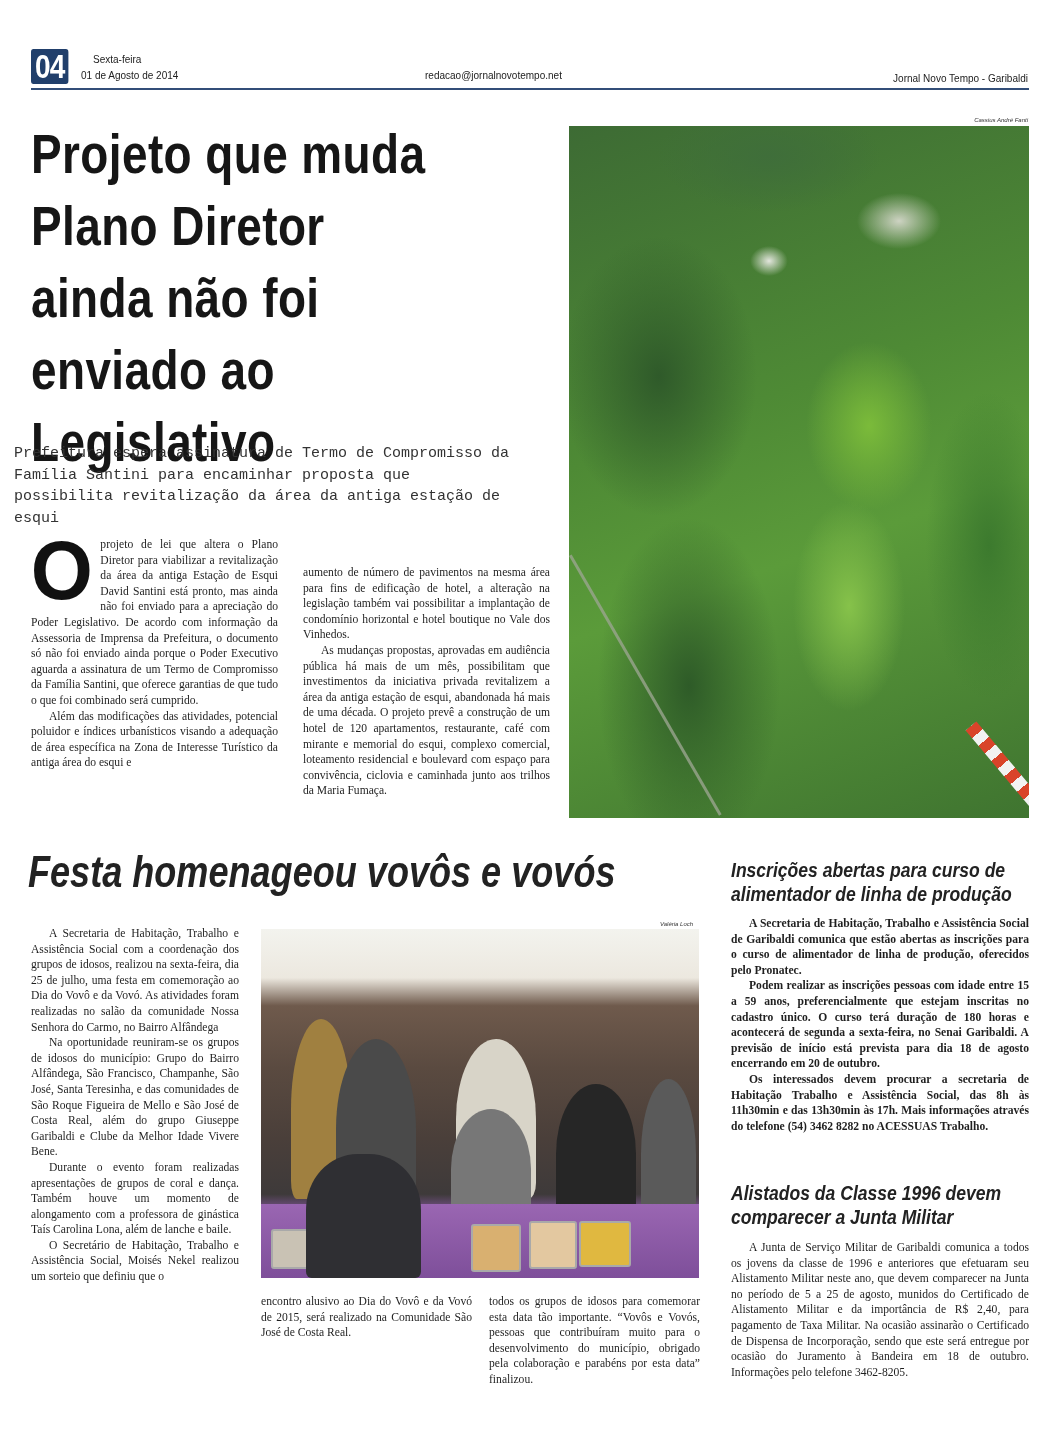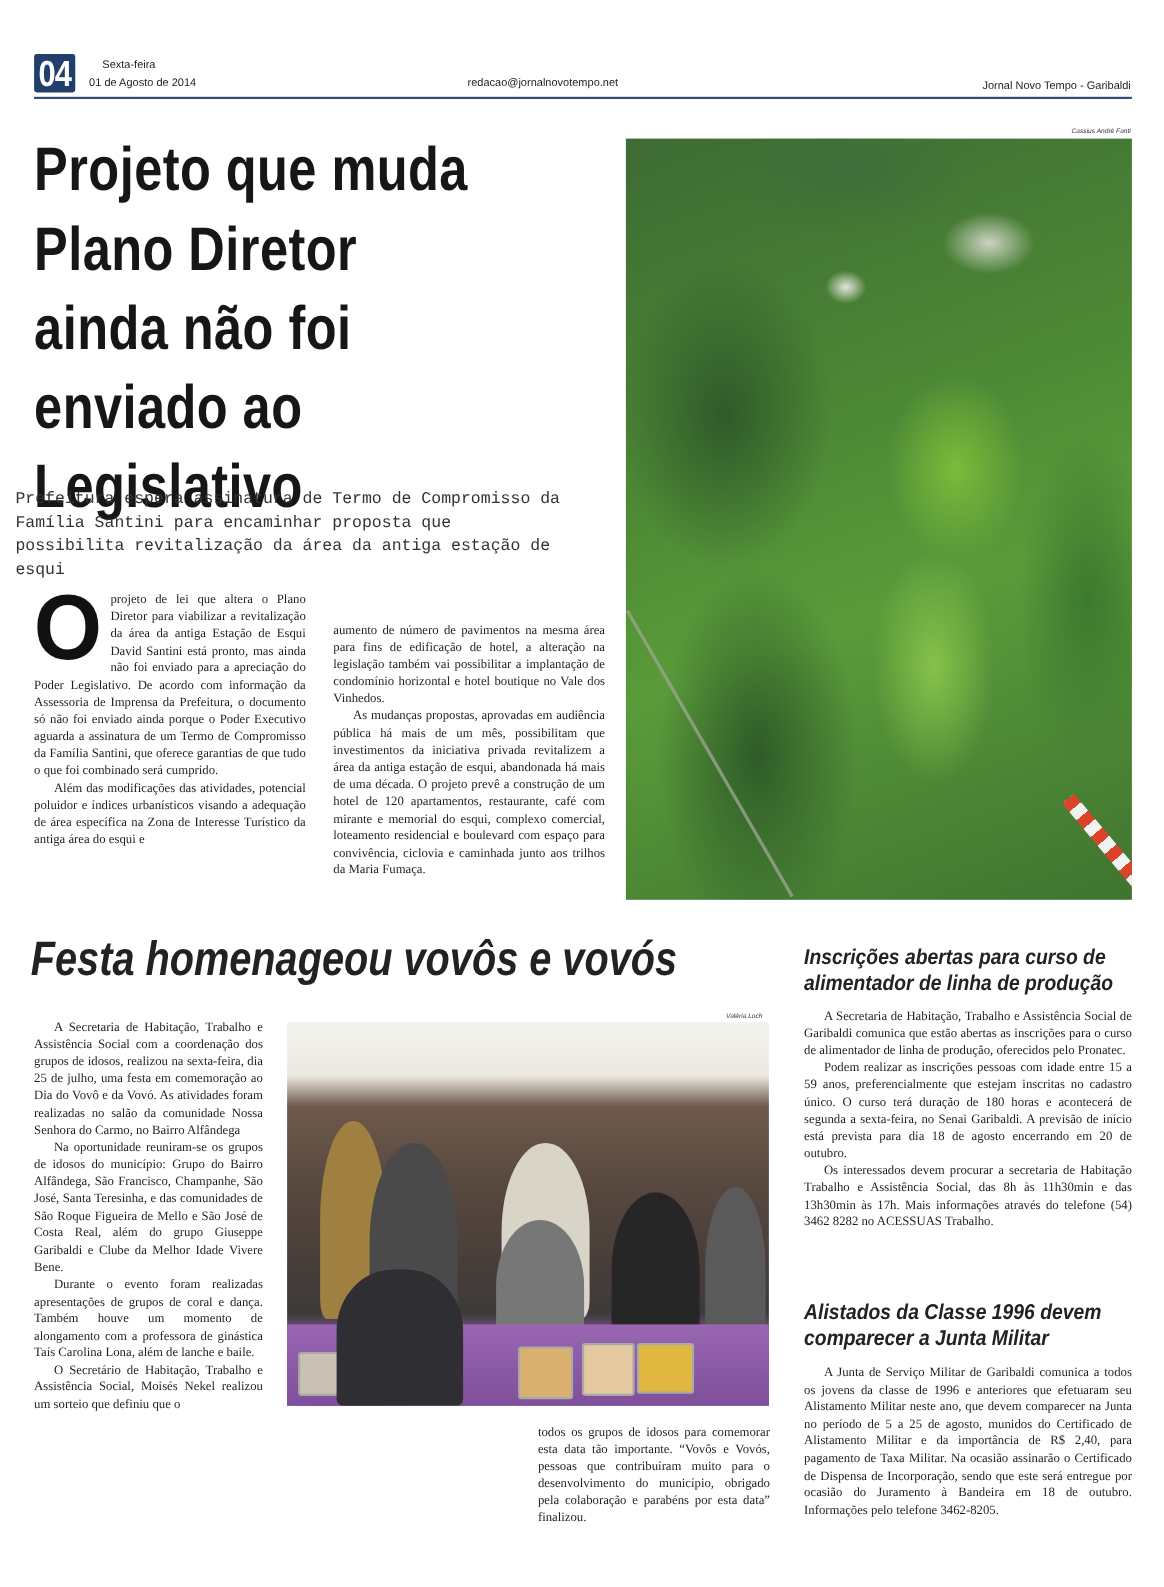--- a/index.html
+++ b/index.html
@@ -88,21 +88,21 @@
   .col4 { position: absolute; left: 261px; top: 1294px; width: 211px; }
   .col5 { position: absolute; left: 489px; top: 1294px; width: 211px; }
 
   
   .brief-title {
     position: absolute; left: 731px; width: 320px;
     font-family: "Liberation Sans", sans-serif; font-style: italic; font-size: 19.5px; line-height: 24px; color: #222;
     transform: scaleX(0.9); transform-origin: left top;
   }
   .brief1-title { top: 858px; }
-  .brief1-body { position: absolute; left: 731px; top: 916px; width: 298px; }
+  .brief1-body { position: absolute; left: 731px; top: 916px; width: 298px; font-weight: bold; }
   .brief2-title { top: 1181px; }
   .brief2-body { position: absolute; left: 731px; top: 1240px; width: 298px; }
 </style>
 </head>
 <body>
 
 <div class="hdr-num" style="background: rgb(33, 63, 107);">04</div>
 <div class="hdr-day">Sexta-feira</div>
 <div class="hdr-date">01 de Agosto de 2014</div>
 <div class="hdr-email">redacao@jornalnovotempo.net</div>
@@ -147,20 +147,21 @@
   <div class="person" style="left:380px; top:150px; width:55px; height:150px; background:#5a5a5a;"></div>
   <div class="table"></div>
   <div class="tray" style="left:10px; top:300px; width:50px; height:40px;"></div>
   <div class="tray" style="left:210px; top:295px; width:50px; height:48px; background:#d9b070;"></div>
   <div class="tray" style="left:268px; top:292px; width:48px; height:48px; background:#e3c8a0;"></div>
   <div class="tray" style="left:318px; top:292px; width:52px; height:46px; background:#e0b840;"></div>
   <div class="person" style="left:45px; top:225px; width:115px; height:124px; background:#2f2f33; border-radius:45% 45% 5% 5%;"></div>
 </div>
 
 <div class="col4 body-text">
+  <p class="noindent">encontro alusivo ao Dia do Vovô e da Vovó de 2015, será realizado na Comunidade São José de Costa Real.</p>
 </div>
 <div class="col5 body-text">
   <p class="noindent">todos os grupos de idosos para comemorar esta data tão importante. “Vovôs e Vovós, pessoas que contribuíram muito para o desenvolvimento do município, obrigado pela colaboração e parabéns por esta data” finalizou.</p>
 </div>
 
 <h3 class="brief-title brief1-title">Inscrições abertas para curso de alimentador de linha de produção</h3>
 <div class="brief1-body body-text">
   <p>A Secretaria de Habitação, Trabalho e Assistência Social de Garibaldi comunica que estão abertas as inscrições para o curso de alimentador de linha de produção, oferecidos pelo Pronatec.</p>
   <p>Podem realizar as inscrições pessoas com idade entre 15 a 59 anos, preferencialmente que estejam inscritas no cadastro único. O curso terá duração de 180 horas e acontecerá de segunda a sexta-feira, no Senai Garibaldi. A previsão de início está prevista para dia 18 de agosto encerrando em 20 de outubro.</p>
   <p>Os interessados devem procurar a secretaria de Habitação Trabalho e Assistência Social, das 8h às 11h30min e das 13h30min às 17h. Mais informações através do telefone (54) 3462 8282 no ACESSUAS Trabalho.</p>

